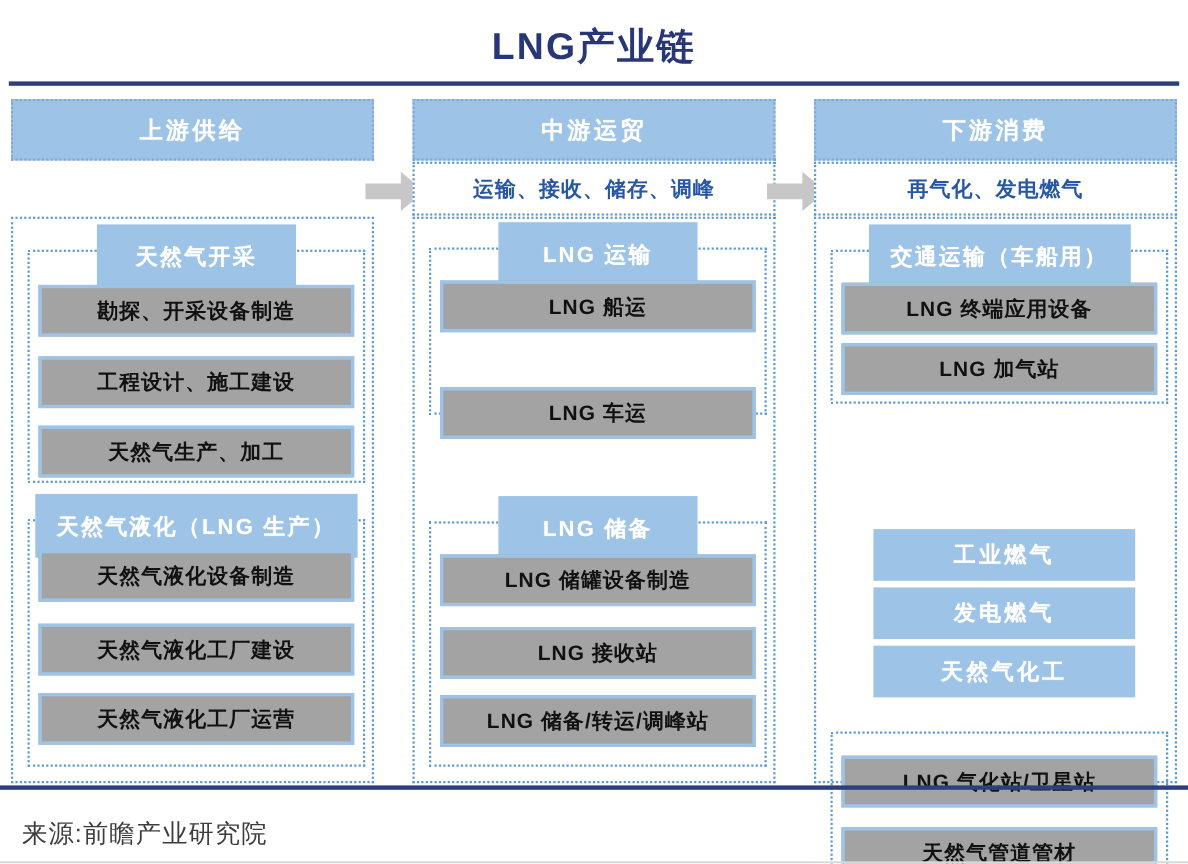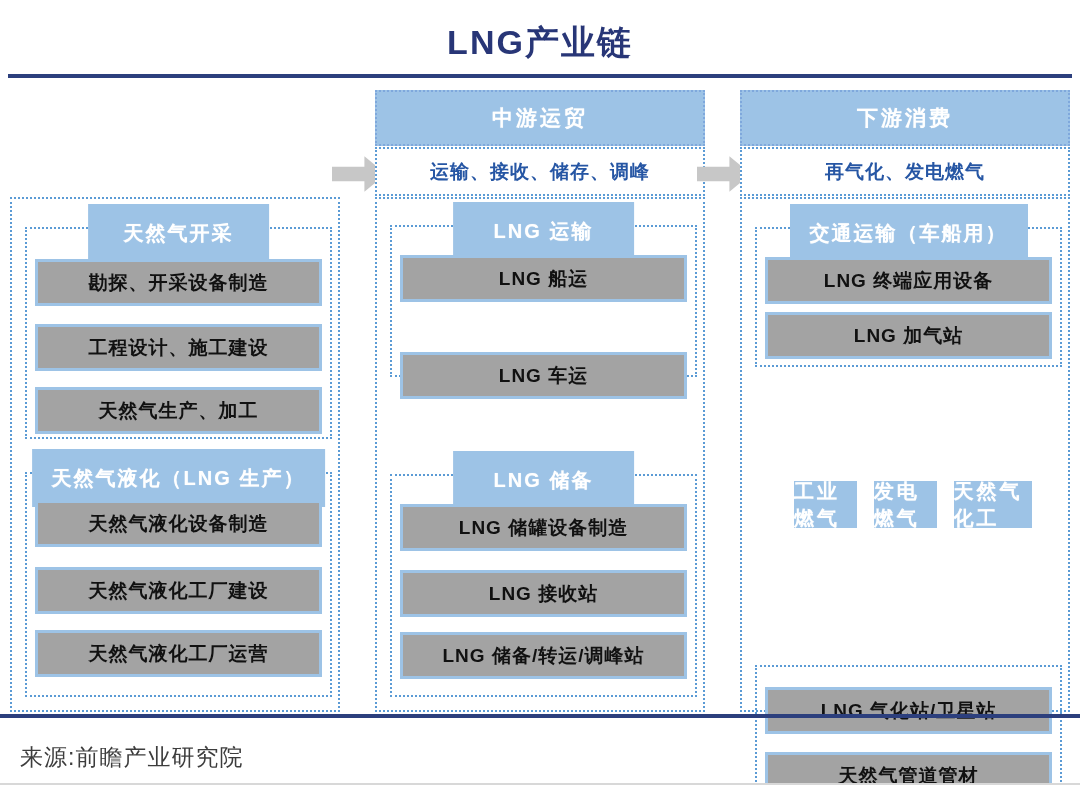--- a/index.html
+++ b/index.html
@@ -49,41 +49,42 @@
     text-shadow:0 0 1px rgba(255,255,255,.6);
   }
   .item {
     position:absolute; left:8px; right:8px; height:47px;
     background:#a3a3a3; border:3px solid #9DC3E6;
     color:#111111; font-weight:bold; font-size:19px; letter-spacing:1px;
     display:flex; align-items:center; justify-content:center; white-space:nowrap;
   }
   .stack {
     position:absolute; top:282px; left:52px; width:238px;
-    display:flex; flex-direction:row; gap:17px; z-index:2;
+    display:flex; flex-direction:column; gap:6px; z-index:2;
   }
   .stack-box {
     height:47px; background:#9DC3E6;
     color:#ffffff; font-weight:bold; font-size:20px; letter-spacing:3px;
     display:flex; align-items:center; justify-content:center;
     text-shadow:0 0 1px rgba(255,255,255,.6);
   }
   .arrow {
     position:absolute; top:155px; width:54px; height:38px;
     background:#C7C7C7;
     clip-path:polygon(0 31%, 60% 31%, 60% 3%, 100% 50%, 60% 97%, 60% 69%, 0 69%);
   }
 </style>
 </head>
 <body>
 
 <div class="title">LNG产业链</div>
 <div class="rule-top"></div>
 
 <div class="column" style="left:10px;">
+  <div class="col-header">上游供给</div>
   <div class="col-body">
     <div class="subgroup" style="top:28px; height:212px;">
       <div class="subgroup-header">天然气开采</div>
       <div class="item" style="top:30px;">勘探、开采设备制造</div>
       <div class="item" style="top:95px;">工程设计、施工建设</div>
       <div class="item" style="top:158px;">天然气生产、加工</div>
     </div>
     <div class="subgroup" style="top:273px; height:225px;">
       <div class="subgroup-header">天然气液化（LNG 生产）</div>
       <div class="item" style="top:26px;">天然气液化设备制造</div>

